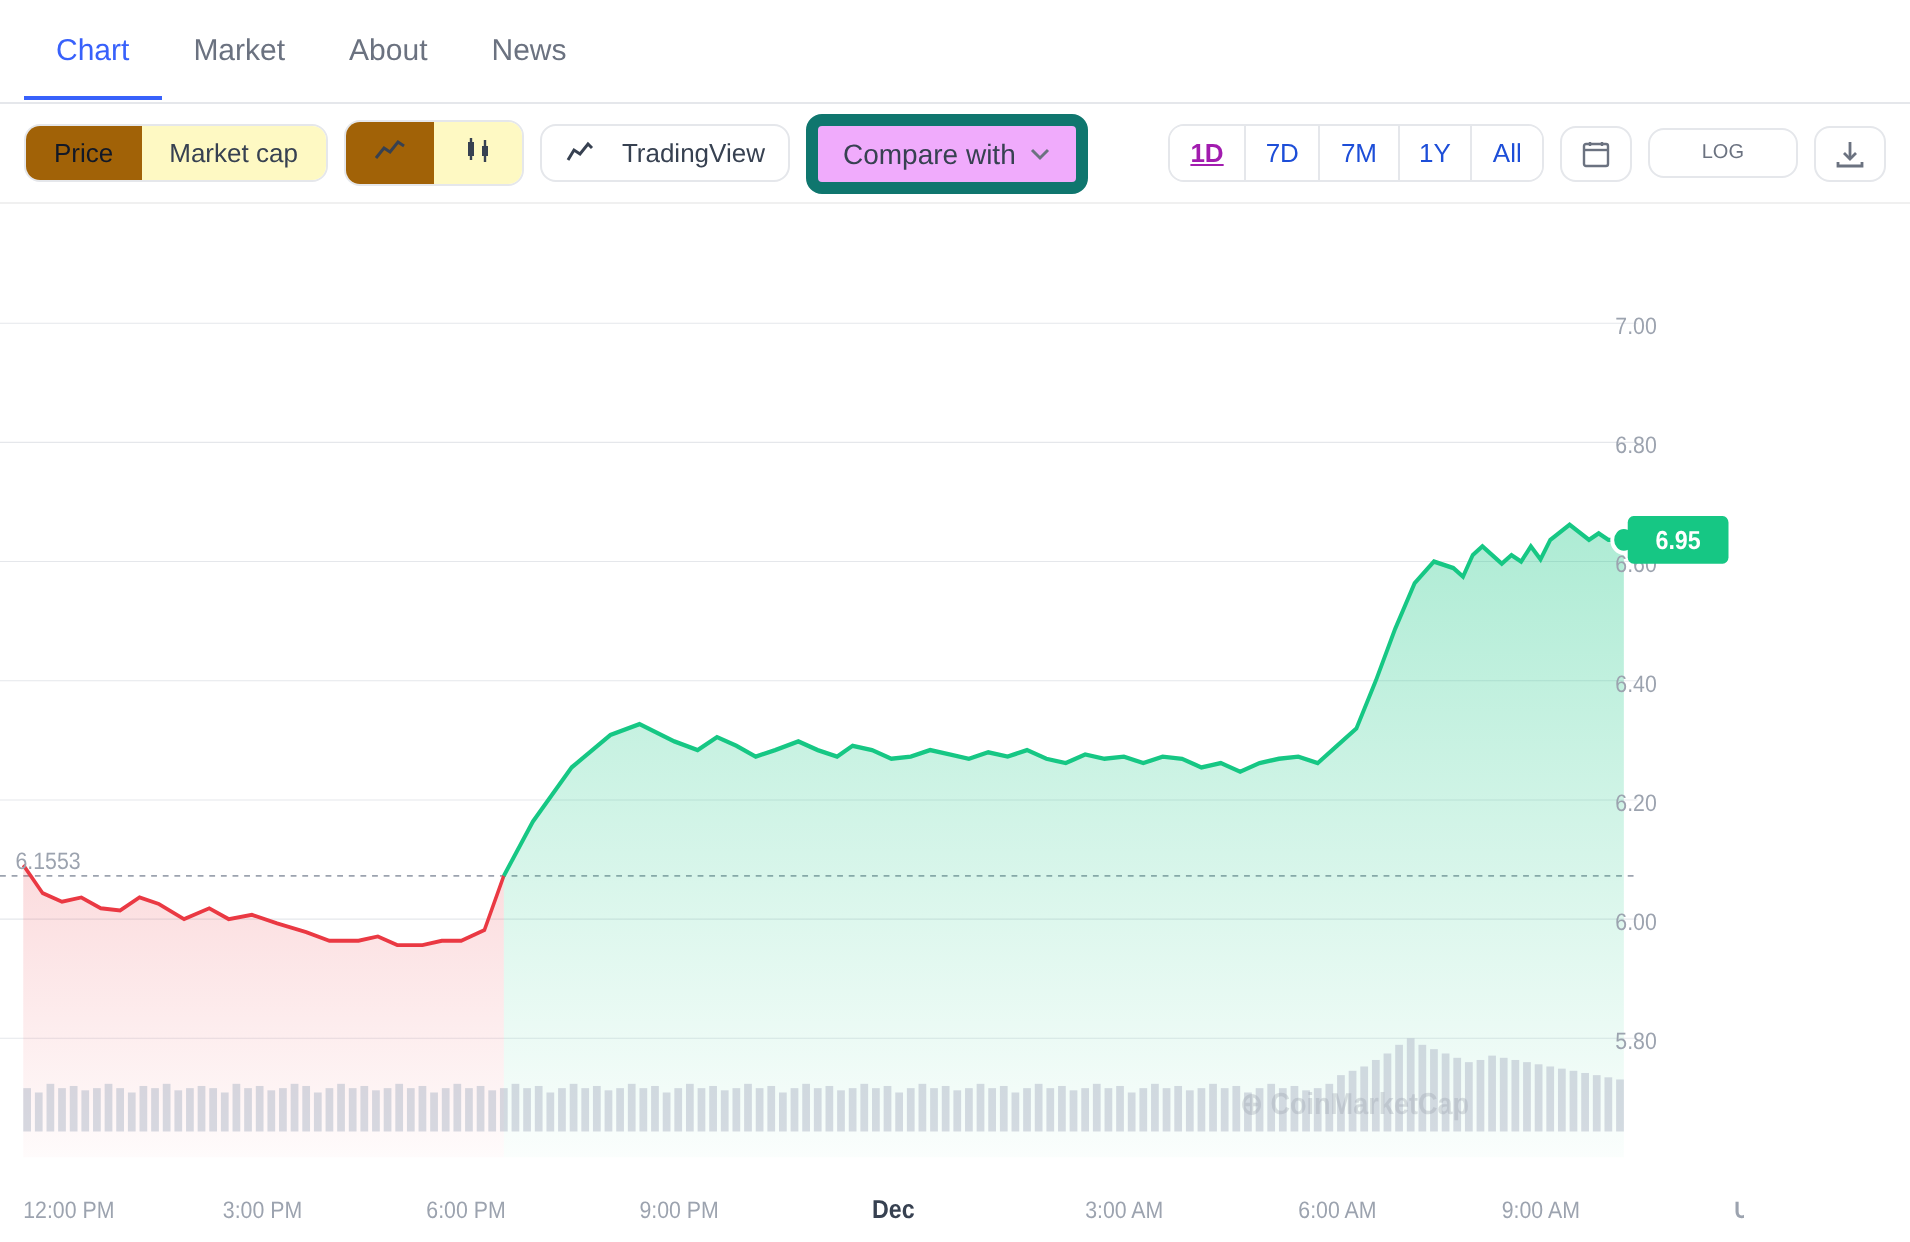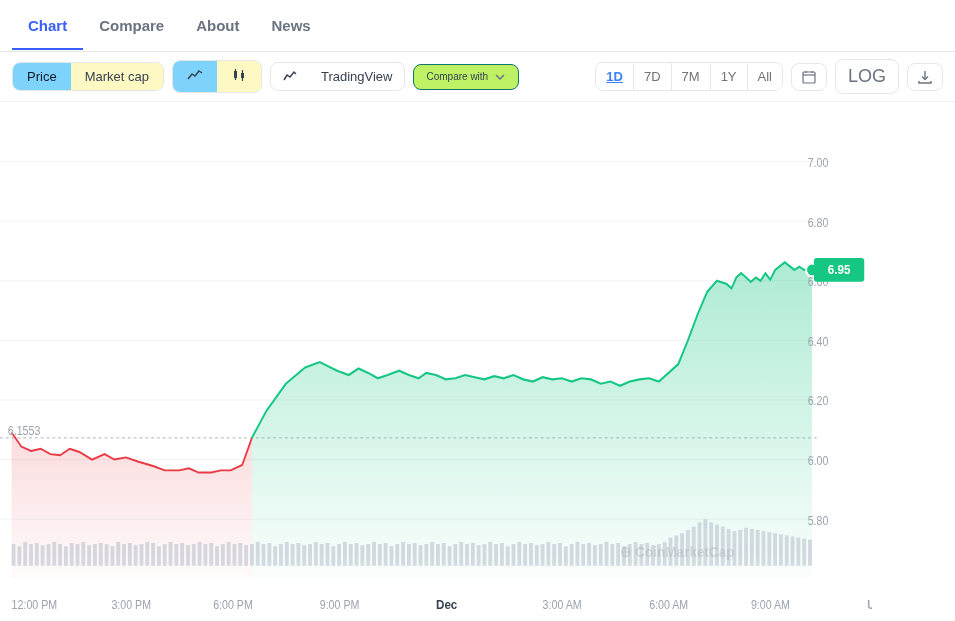--- a/index.html
+++ b/index.html
@@ -1,48 +1,48 @@
 <!DOCTYPE html>
 <html><head>
   <meta charset="utf-8">
   <style>
     * { box-sizing: border-box; margin: 0; padding: 0; }
     body { font-family: -apple-system, BlinkMacSystemFont, 'Segoe UI', sans-serif; background: #fff; width: 955px; height: 621px; overflow: hidden; }
 
     
     .nav-tabs { display: flex; align-items: center; padding: 0 12px; border-bottom: 1px solid #e5e7eb; height: 52px; }
-    .nav-tab { padding: 14px 16px; font-size: 15px; font-weight: 700; color: #6b7280; cursor: pointer; border-bottom: 2px solid transparent; margin-bottom: -1px; text-align: right; }
+    .nav-tab { padding: 14px 16px; font-size: 15px; font-weight: 400; color: #6b7280; cursor: pointer; border-bottom: 2px solid transparent; margin-bottom: -1px; text-align: right; }
     .nav-tab.active { color: #3861fb; border-bottom: 2px solid #3861fb; }
 
     
     .toolbar { display: flex; align-items: center; padding: 10px 12px; gap: 8px; border-bottom: 1px solid #f0f0f0; height: 50px; }
     .btn-group { display: flex; border: 1px solid #e5e7eb; border-radius: 8px; overflow: hidden; }
     .btn-group-btn { padding: 6px 14px; font-size: 13px; font-weight: 500; color: #374151; background: #fef9c3; border: none; cursor: pointer; white-space: nowrap; }
-    .btn-group-btn.active { background: #7dd3fc; color: #111827; }
+    .btn-group-btn.active { background: #a16207; color: #111827; }
     .icon-btn { padding: 6px 10px; background: #fff; border: 1px solid #e5e7eb; border-radius: 8px; cursor: pointer; display: flex; align-items: center; gap: 4px; font-size: 13px; color: #374151; }
     .spacer { flex: 1; }
     .time-group { display: flex; border: 1px solid #e5e7eb; border-radius: 8px; overflow: hidden; }
-    .time-btn { padding: 6px 10px; font-size: 13px; font-weight: 500; color: #737373; background: #fff; border: none; cursor: pointer; border-right: 1px solid #e5e7eb; }
+    .time-btn { padding: 6px 10px; font-size: 13px; font-weight: 500; color: #1d4ed8; background: #fff; border: none; cursor: pointer; border-right: 1px solid #e5e7eb; }
     .time-btn:last-child { border-right: none; }
-    .time-btn.active { color: #3b82f6; font-weight: 600; text-decoration: underline; }
-    .log-btn { padding: 6px 12px; font-size: 18px; font-weight: 500; color: #6b7280; background: #fff; border: 1px solid #e5e7eb; border-radius: 8px; cursor: pointer; }
+    .time-btn.active { color: #a21caf; font-weight: 600; text-decoration: underline; }
+    .log-btn { padding: 6px 26px; font-size: 10px; font-weight: 500; color: #6b7280; background: #fff; border: 1px solid #e5e7eb; border-radius: 8px; cursor: pointer; }
     .dl-btn { padding: 6px 10px; background: #fff; border: 1px solid #e5e7eb; border-radius: 8px; cursor: pointer; display: flex; align-items: center; }
-    .compare-btn { display: flex; align-items: center; gap: 6px; padding: 6px 12px; background: #bef264; border: 1px solid #0f766e; border-radius: 8px; cursor: pointer; font-size: 10px; color: #374151; }
-    .tv-btn { display: flex; align-items: center; gap: 24px; padding: 6px 12px; background: #fff; border: 1px solid #e5e7eb; border-radius: 8px; cursor: pointer; font-size: 13px; color: #374151; }
+    .compare-btn { display: flex; align-items: center; gap: 6px; padding: 6px 12px; background: #f0abfc; border: 6px solid #0f766e; border-radius: 8px; cursor: pointer; font-size: 14px; color: #374151; }
+    .tv-btn { display: flex; align-items: center; gap: 14px; padding: 6px 12px; background: #fff; border: 1px solid #e5e7eb; border-radius: 8px; cursor: pointer; font-size: 13px; color: #374151; }
 
     
     .chart-container { position: relative; width: 872px; height: 519px; background: #fff; }
     .chart-svg { position: absolute; top: 0; left: 0; width: 100%; height: 100%; }
   </style>
 </head>
 <body>
 
 <div class="nav-tabs">
   <div class="nav-tab active">Chart</div>
-  <div class="nav-tab">Compare</div>
+  <div class="nav-tab">Market</div>
   <div class="nav-tab">About</div>
   <div class="nav-tab">News</div>
 </div>
 
 <div class="toolbar">
   <div class="btn-group">
     <button class="btn-group-btn active">Price</button>
     <button class="btn-group-btn">Market cap</button>
   </div>
   <div class="btn-group">

